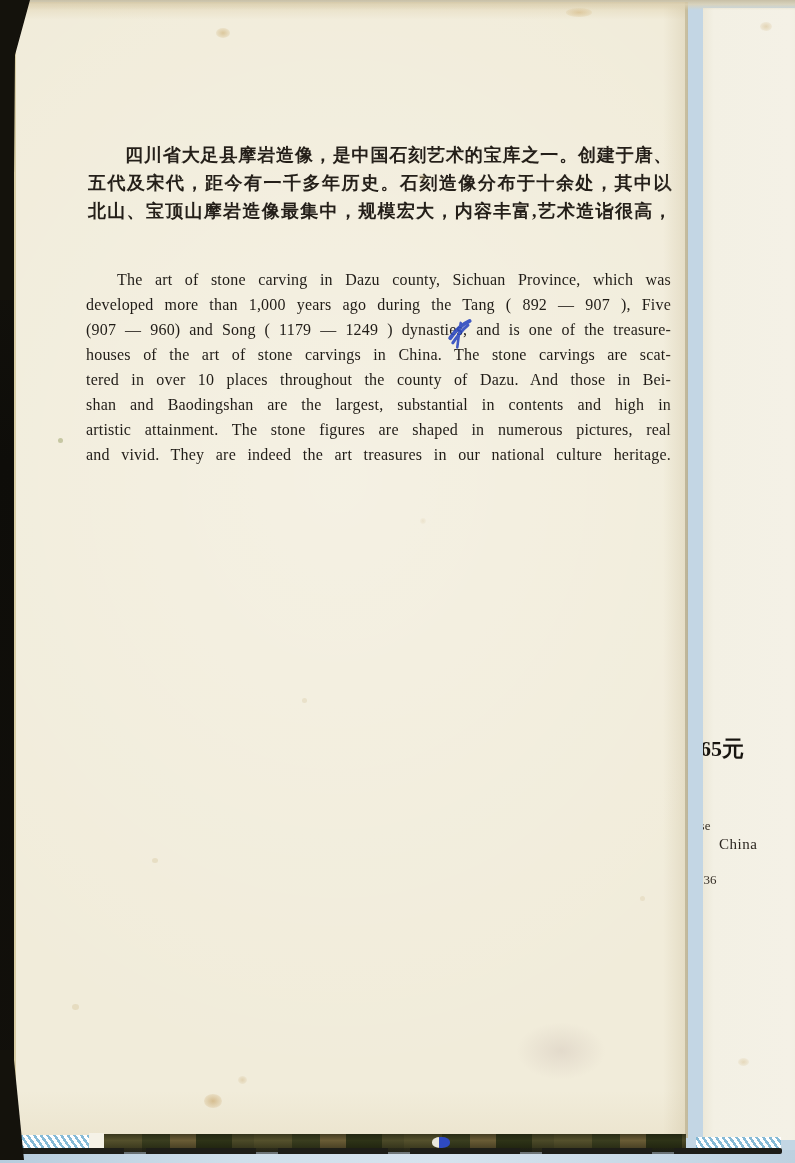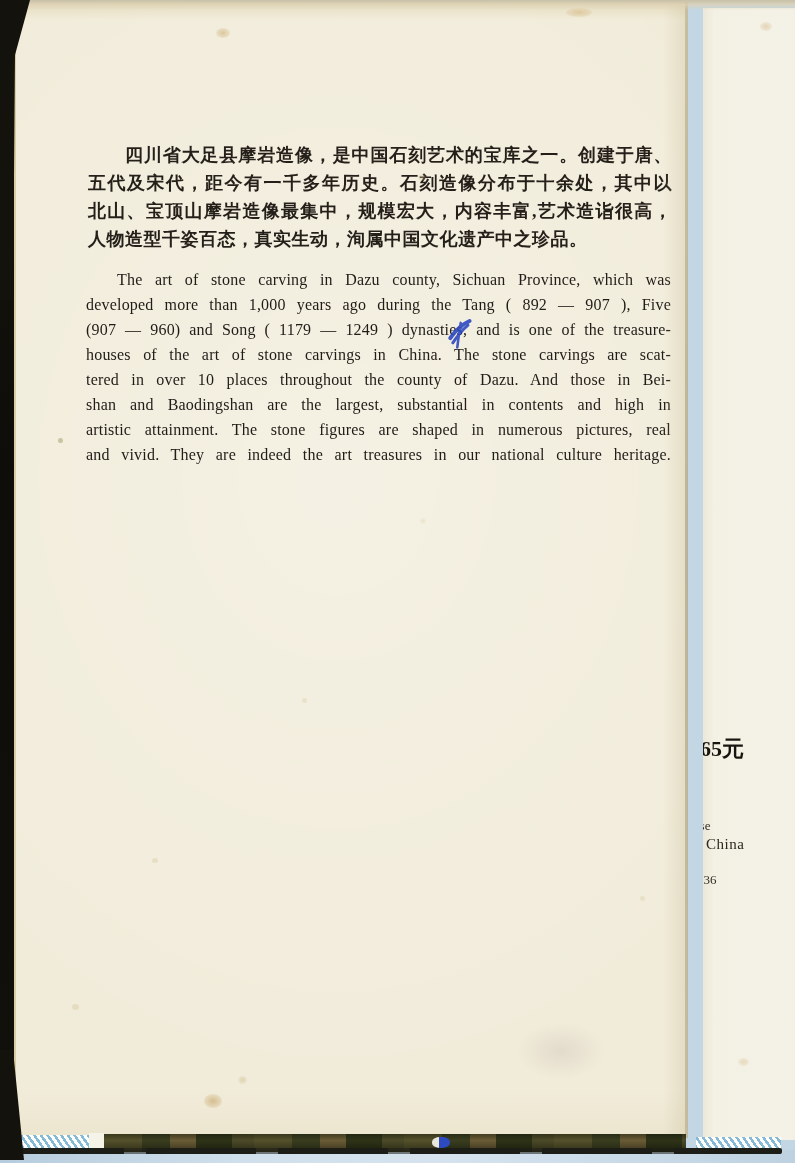--- a/index.html
+++ b/index.html
@@ -17,21 +17,21 @@
     background:#14120c;clip-path:polygon(0 0,30px 0,15px 55px,13px 300px,0 300px);}
   .black-wedge-bottom{position:absolute;left:0;top:1050px;width:26px;height:110px;z-index:31;
     background:#14120c;clip-path:polygon(0 0,13px 0,24px 110px,0 110px);}
   .top-edge{position:absolute;left:0;top:0;width:795px;height:10px;z-index:22;
     background:linear-gradient(180deg,#c9ba97 0%,#ddd2b4 45%,rgba(221,210,180,0) 100%);opacity:.8;}
   
   .back-cover{position:absolute;left:687px;top:8px;width:108px;height:1132px;z-index:6;overflow:hidden;
     background:linear-gradient(90deg,#ece8d8 0%,#f3f0e4 10%,#f4f1e6 80%,#eeeadb 100%);margin-left:16px;}
   .back-cover .price{position:absolute;left:-3px;top:726px;font-size:22px;font-weight:bold;color:#17140f;letter-spacing:0;}
   .back-cover .pt1{position:absolute;left:-7px;top:810px;font-size:13px;color:#332c24;}
-  .back-cover .pt2{position:absolute;left:3px;top:828px;font-size:15px;color:#2c2620;letter-spacing:.5px;}
+  .back-cover .pt2{position:absolute;left:16px;top:828px;font-size:15px;color:#2c2620;letter-spacing:.5px;}
   .back-cover .pt3{position:absolute;left:-6px;top:864px;font-size:13px;color:#332c24;}
   
   .main-page{position:absolute;left:13px;top:2px;width:674px;height:1134px;z-index:8;overflow:hidden;
     background:
       radial-gradient(ellipse 130% 90% at 48% 42%, rgba(255,255,255,.25) 0%, rgba(255,255,255,0) 60%),
       linear-gradient(180deg,#e4d9bb 0%,#f1ecda 18px,#f1ecda 96%,#ece5cf 100%),
       #f1ecda;
     border-left:3px solid #d8cda4;
     box-sizing:border-box;
     border-radius:0 0 6px 2px;
@@ -85,21 +85,20 @@
     <div class="pt2">China</div>
     <div class="pt3">036</div>
   </div>
 
   <div class="main-page">
 
     <div class="para para-cn">
       <div class="cn-line first">四川省大足县摩岩造像，是中国石刻艺术的宝库之一。创建于唐、</div>
       <div class="cn-line">五代及宋代，距今有一千多年历史。石刻造像分布于十余处，其中以</div>
       <div class="cn-line">北山、宝顶山摩岩造像最集中，规模宏大，内容丰富,艺术造诣很高，</div>
-      <div class="cn-line last">人物造型千姿百态，真实生动，洵属中国文化遗产中之珍品。</div>
     </div>
 
     <div class="para para-en">
       <div class="en-line first">The art of stone carving in Dazu county, Sichuan Province, which was</div>
       <div class="en-line">developed more than 1,000 years ago during the Tang ( 892 — 907 ), Five</div>
       <div class="en-line">(907 — 960) and Song ( 1179 — 1249 ) dynasties, and is one of the treasure-</div>
       <div class="en-line">houses of the art of stone carvings in China. The stone carvings are scat-</div>
       <div class="en-line">tered in over 10 places throughout the county of Dazu. And those in Bei-</div>
       <div class="en-line">shan and Baodingshan are the largest, substantial in contents and high in</div>
       <div class="en-line">artistic attainment. The stone figures are shaped in numerous pictures, real</div>

